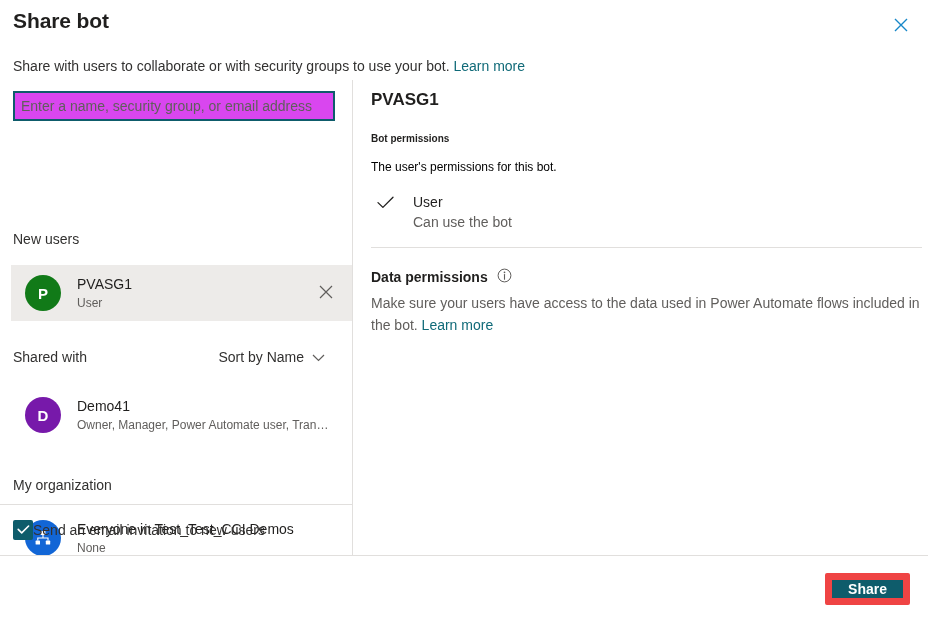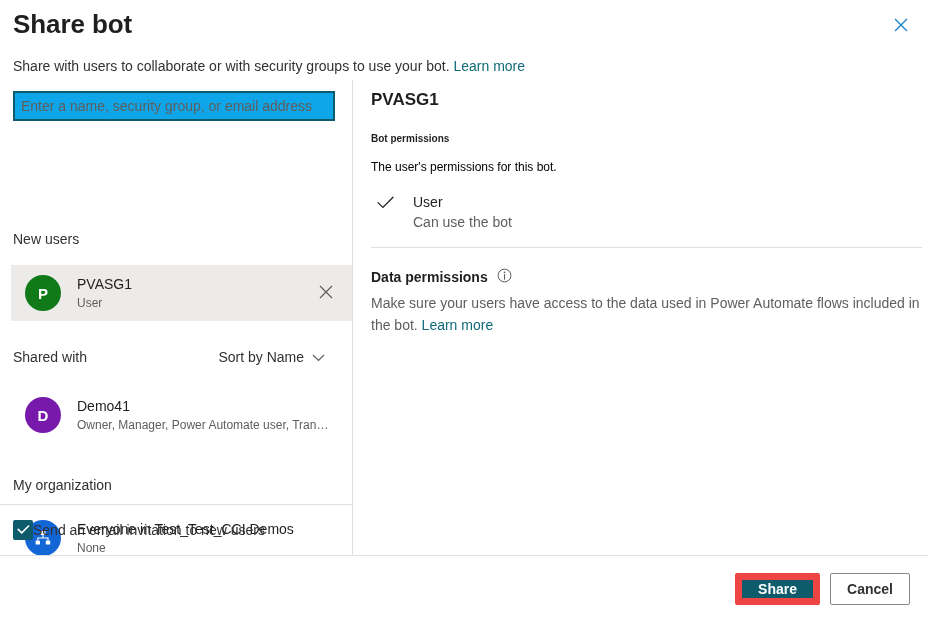--- a/index.html
+++ b/index.html
@@ -21,21 +21,21 @@
   .dialog-header {
     position: absolute;
     left: 0; top: 0;
     width: 928px;
     height: 80px;
   }
   .dialog-title {
     position: absolute;
     left: 13px;
     top: 9px;
-    font-size: 26px;
+    font-size: 21px;
     font-weight: 600;
     color: #201f1e;
     letter-spacing: -0.1px;
   }
   .close-button {
     position: absolute;
     right: 8px;
     top: 8px;
     width: 38px;
     height: 34px;
@@ -86,21 +86,21 @@
     width: 352px;
     height: 475px;
   }
   .people-picker {
     position: absolute;
     left: 13px;
     top: 11px;
     width: 322px;
     height: 30px;
     border: 2px solid #0e5c6b;
-    background: #0ea5e9;
+    background: #d946ef;
     box-sizing: border-box;
     display: flex;
     align-items: center;
     padding: 0 6px;
   }
   .people-picker input {
     border: none;
     outline: none;
     width: 100%;
     font-family: "Liberation Sans", sans-serif;
@@ -501,15 +501,14 @@
     <div class="desc-data-perms">
       <span>Make sure your users have access to the data used in Power Automate flows included in the bot.</span>
       <a class="inline-link">Learn more</a>
     </div>
   </div>
 </div>
 
 <div class="footer">
   <div class="footer-buttons">
     <button class="btn btn-primary">Share</button>
-    <button class="btn btn-secondary">Cancel</button>
   </div>
 </div>
 
 </body></html>

